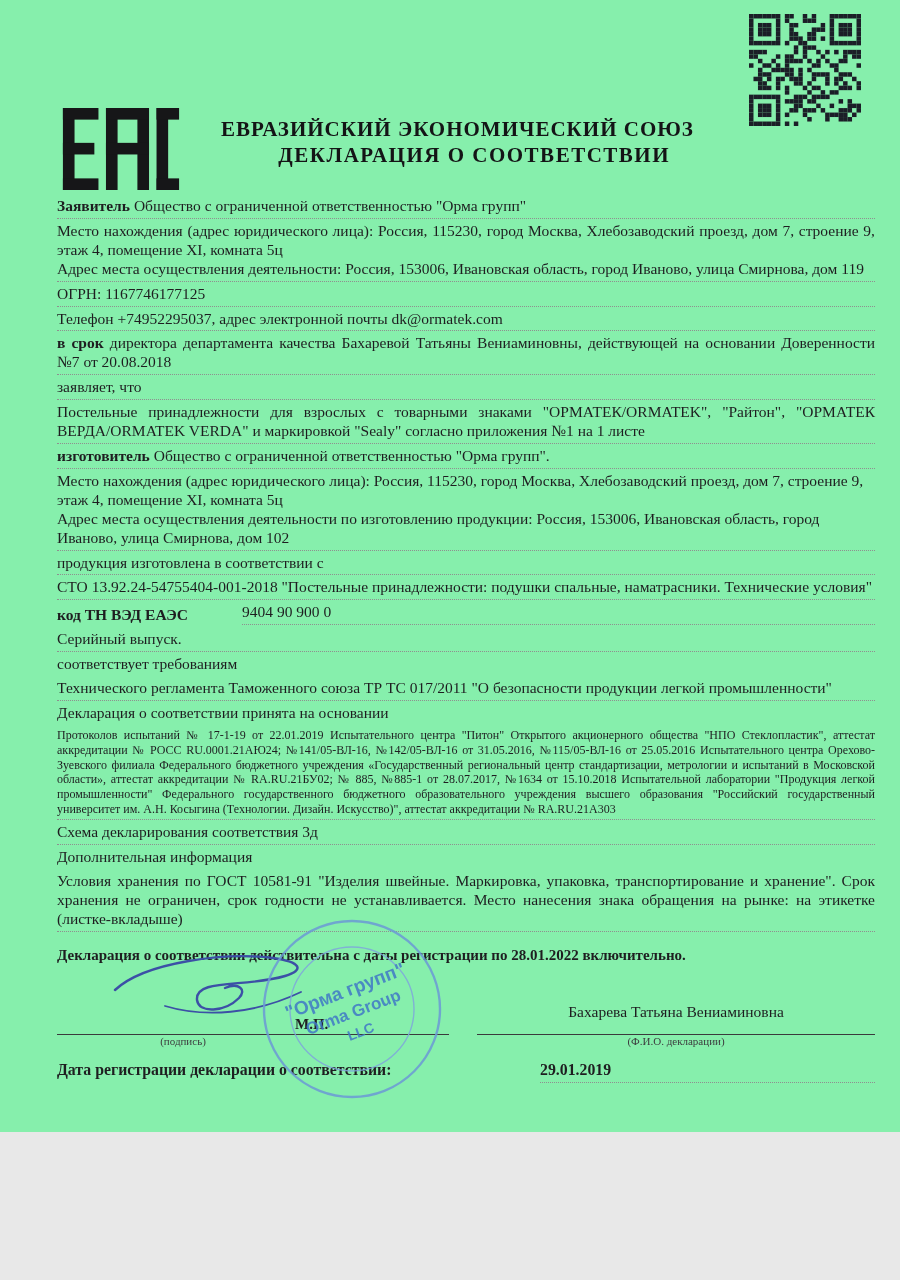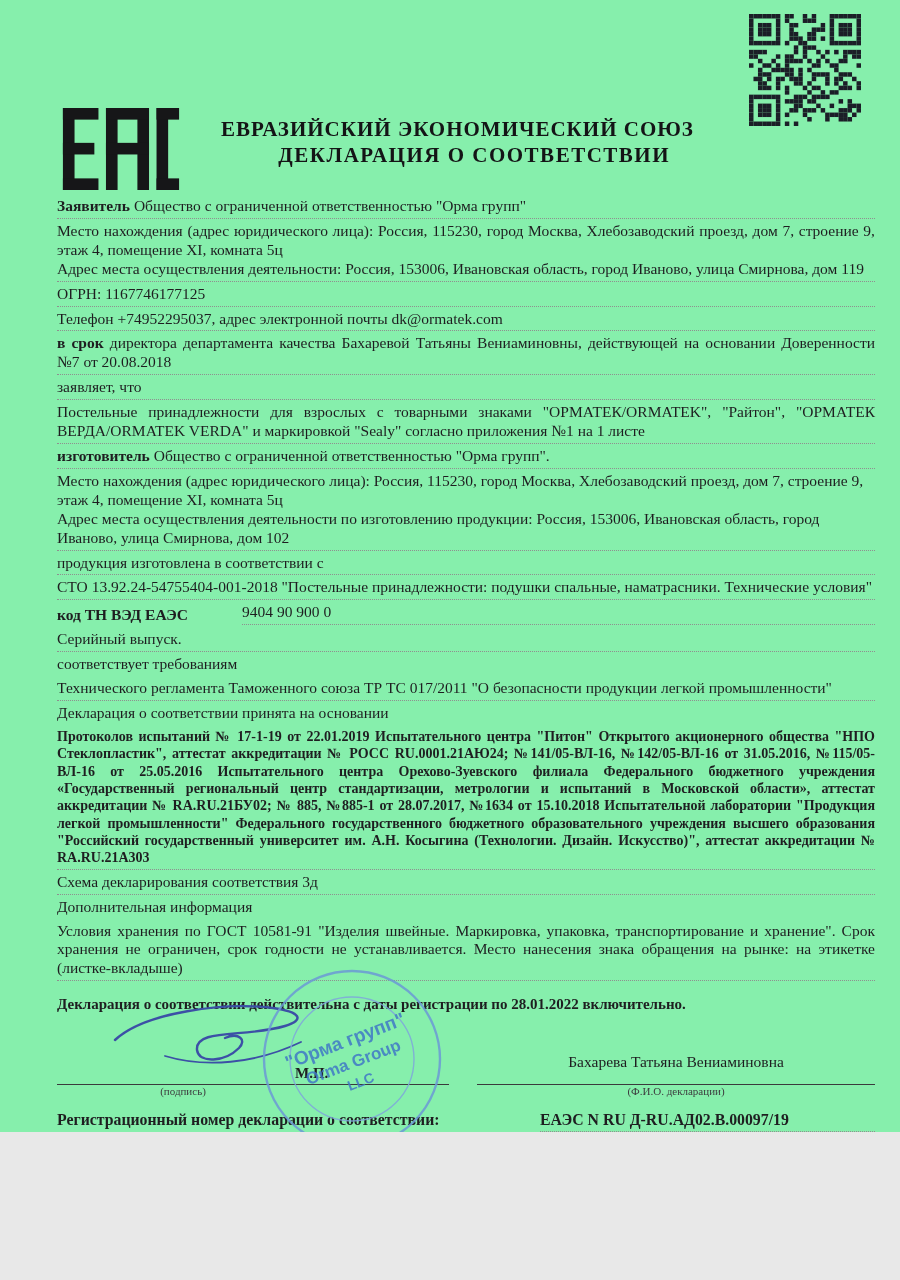--- a/index.html
+++ b/index.html
@@ -25,21 +25,21 @@
   
   .content{
     position:absolute;left:57px;top:196px;width:818px;
     font-size:15.5px;line-height:1.22;
   }
   .blk{margin:0 0 2px 0;padding:1px 0 2px 0;}
   .sep{border-bottom:1px dotted #8f8f8f;}
   .just{text-align:justify;}
   b.lead{font-weight:bold;}
   .hdr{font-weight:normal;}
-  .small{font-size:14px;line-height:1.24;font-weight:bold;}
+  .small{font-size:12px;line-height:1.24;}
   .tnved-row{display:flex;align-items:flex-end;}
   .tnved-row .lbl{font-weight:bold;width:185px;flex:0 0 auto;}
   .tnved-row .val{flex:1;border-bottom:1px dotted #8f8f8f;padding-bottom:2px;}
   .validity{font-weight:bold;margin-top:14px;font-size:15px;}
   
   .bottom{position:relative;margin-top:30px;}
   .sig-row{display:flex;align-items:flex-end;}
   .sig-left{position:relative;width:392px;border-bottom:1.5px solid #3a3a3c;height:40px;}
   .sig-left .mp{position:absolute;left:238px;bottom:1px;font-weight:bold;font-size:15px;}
   .sig-gap{width:28px;}
@@ -452,23 +452,20 @@
         </div>
       </div>
       <div class="cap-row">
         <div class="cap-left">(подпись)</div>
         <div class="cap-mid"></div>
         <div class="cap-right">(Ф.И.О. декларации)</div>
       </div>
 
       <div class="reg-rows">
         <div class="reg-row">
-          <span class="rlbl">Регистрационный номер декларации о соответствии:</span>
-          <span class="rval">ЕАЭС N RU Д-RU.АД02.В.00097/19</span>
-        </div>
-        <div class="reg-row">
           <span class="rlbl">Дата регистрации декларации о соответствии:</span>
+          <span class="rval">29.01.2019</span>
         </div>
       </div>
     </div>
 
   </div>
 </div>
 
 </body></html>

